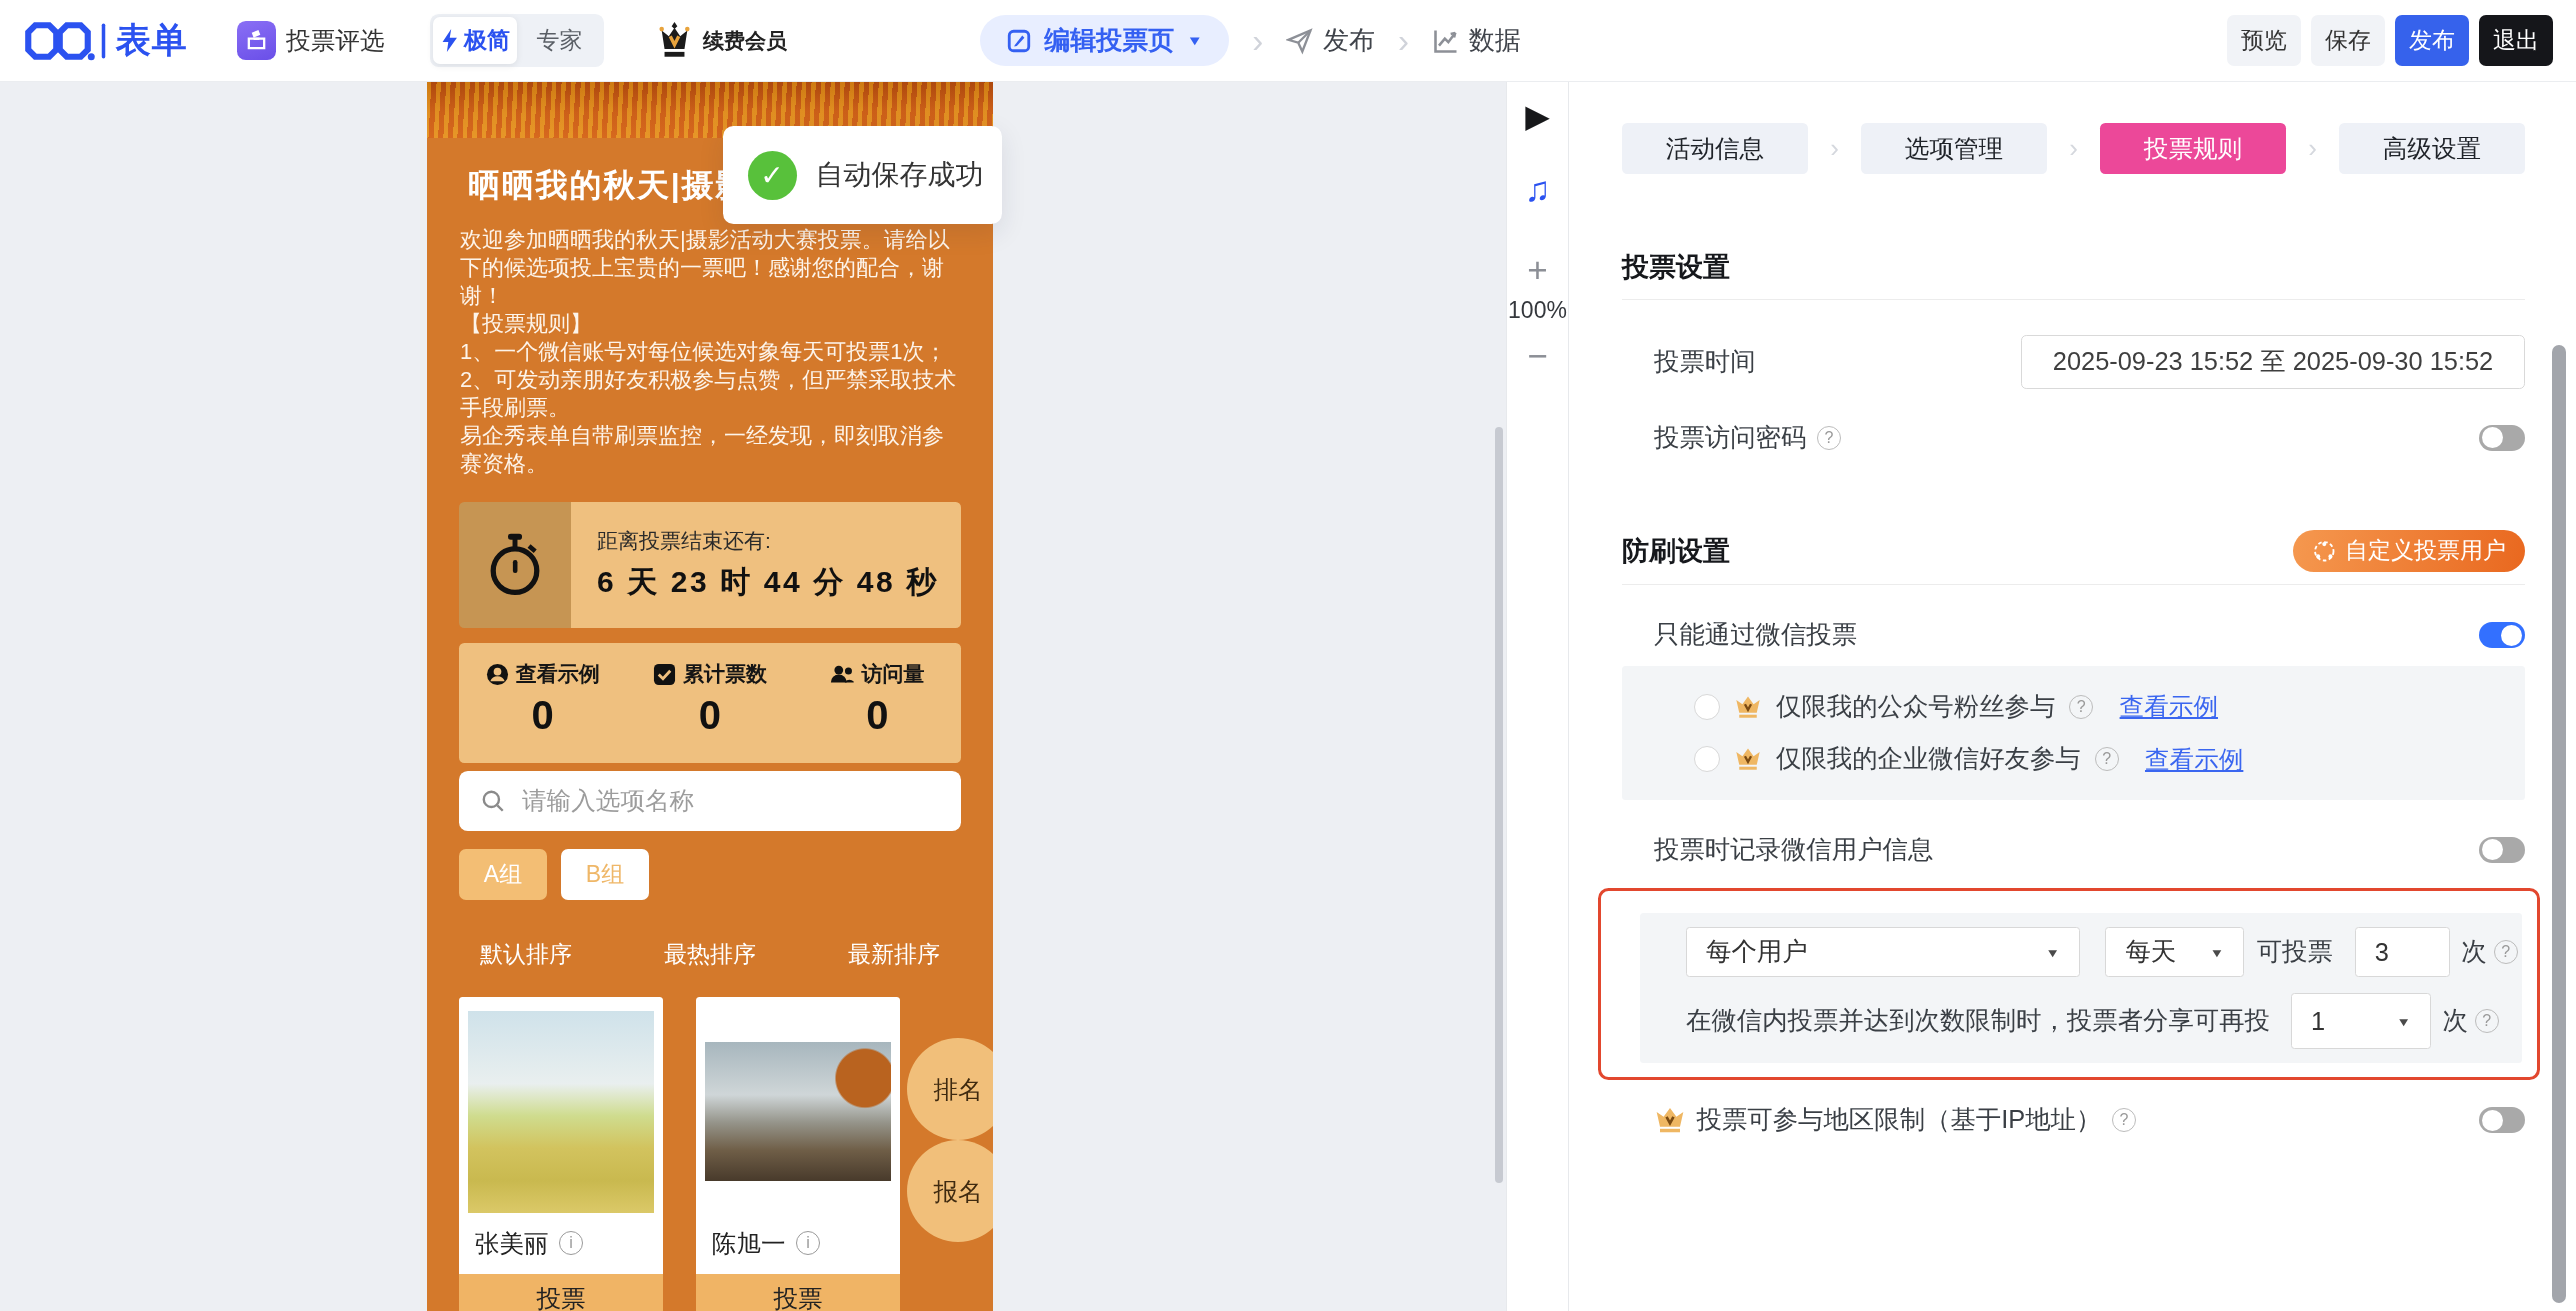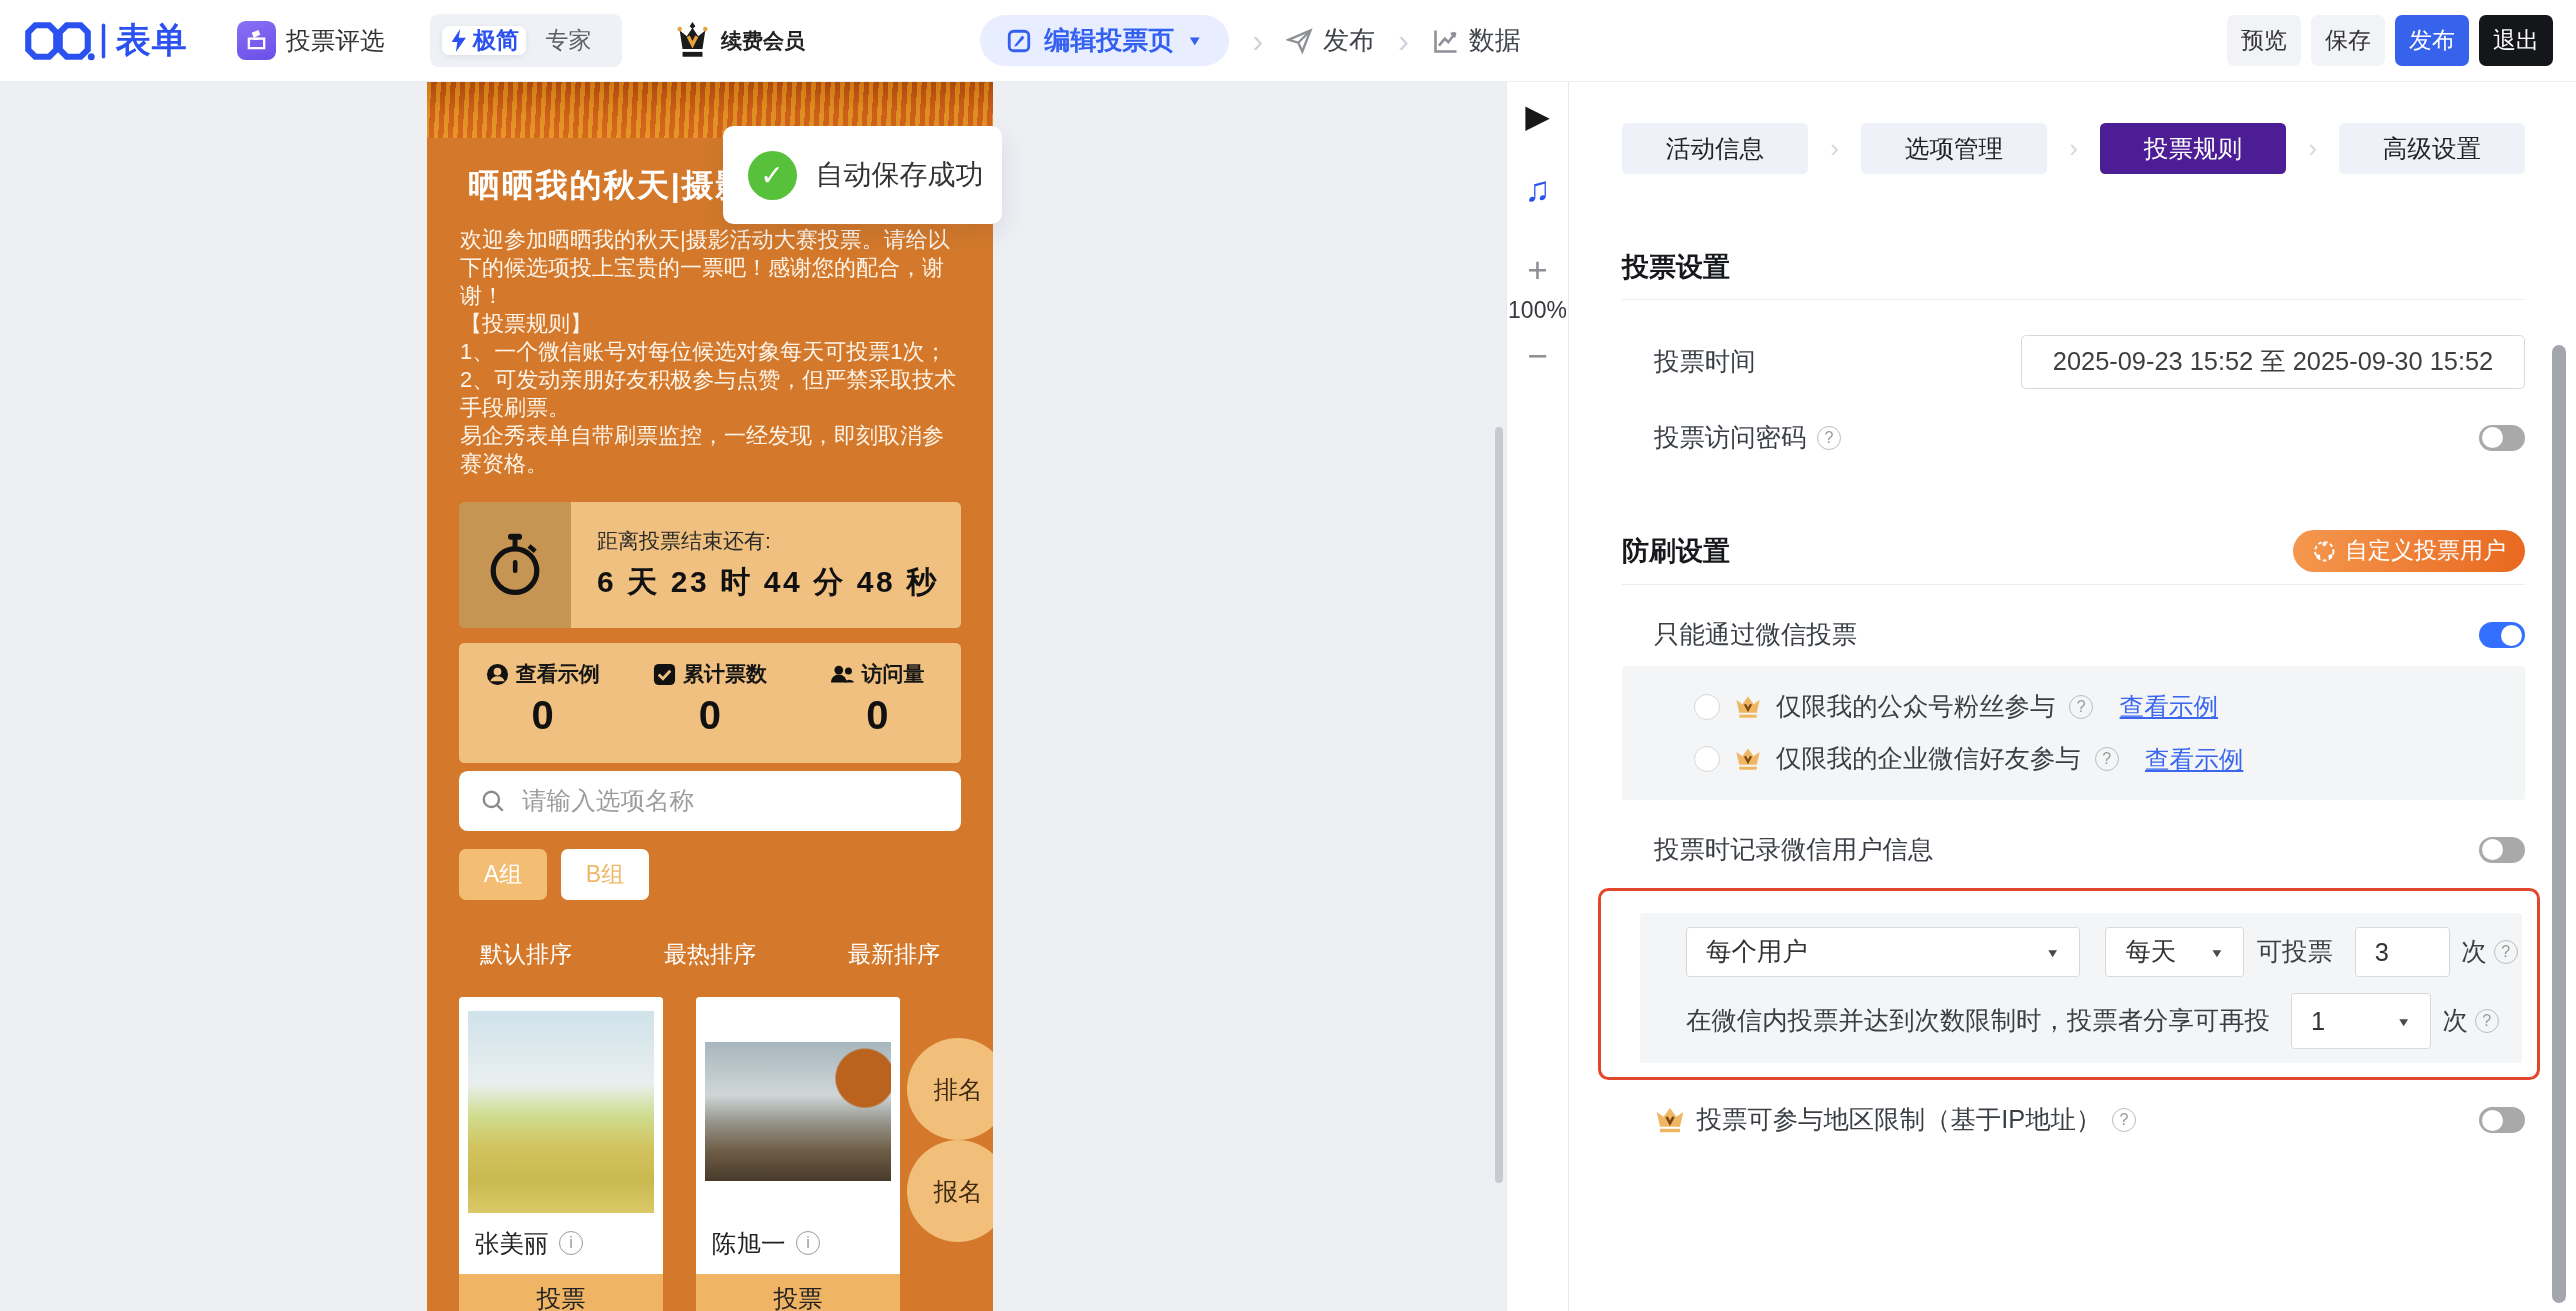--- a/index.html
+++ b/index.html
@@ -9,21 +9,21 @@
 
   
   header { height:82px; flex:none; background:#fff; border-bottom:0.9px solid #ebedf0;
     display:flex; align-items:center; padding:0 23px; position:relative; z-index:5; }
   .hleft { display:flex; align-items:center; }
   .logo { display:flex; align-items:center; gap:8.8px; }
   .logo-text { font-size:35px; font-weight:bold; color:#2b52f0; letter-spacing:0.9px; }
   .nav-item { display:flex; align-items:center; gap:10.5px; margin-left:49px; font-size:24.6px; color:#333; }
   .ballot-badge { width:39px; height:39px; border-radius:8.8px;
     background:linear-gradient(160deg,#8a6ff5,#6a4fe8); display:flex; align-items:center; justify-content:center; }
-  .mode-toggle { display:flex; margin-left:46px; background:#eef1f6; border-radius:8.8px; padding:12px; height:53px; }
+  .mode-toggle { display:flex; margin-left:46px; background:#eef1f6; border-radius:8.8px; padding:3px; height:53px; }
   .mode-seg { width:84px; display:flex; align-items:center; justify-content:center; gap:5.3px;
     font-size:23px; color:#5a5f66; border-radius:7px; }
   .mode-seg.active { background:#fff; color:#2b52f0; box-shadow:0 1.8px 7px rgba(0,0,0,.08); font-weight:bold; }
   .renew { display:flex; align-items:center; gap:10.5px; margin-left:53px; font-size:21px; color:#222; font-weight:bold; }
   .hcenter { position:absolute; left:980px; top:0; height:100%; display:flex; align-items:center; gap:23px; }
   .edit-pill { display:flex; align-items:center; gap:12.3px; background:#e8eeff; border-radius:876px;
     height:51px; padding:0 26px; color:#3460f2; font-size:26px; font-weight:bold; }
   .crumb-sep { font-size:33px; color:#d0d3da; line-height:1; }
   .crumb { display:flex; align-items:center; gap:8.8px; font-size:26px; color:#40444b; }
   .hright { margin-left:auto; display:flex; gap:10px; }
@@ -101,21 +101,21 @@
   .tb-zminus { margin-top:14px; font-size:35px; color:#8c8f96; line-height:1; }
 
   
   .panel { width:1007px; flex:none; background:#fff; position:relative; overflow:hidden;
     padding:0 51px 0 85px; }
   .panel-scroll { position:absolute; right:10.5px; top:263px; bottom:8.8px; width:14px;
     background:#a2a5ab; border-radius:7px; }
   .steps { margin:41px 0 0 -32px; width:903px; display:flex; align-items:center; justify-content:space-between; }
   .step { width:186px; height:51px; background:#eef1f7; border-radius:5.3px; display:flex; align-items:center;
     justify-content:center; font-size:24.6px; color:#1f2329; }
-  .step.active { background:#4c1d95; color:#fff; }
+  .step.active { background:#ec4899; color:#fff; }
   .step-sep { font-size:26px; color:#d5d8de; }
   .sec-head { margin:75px 0 0 -32px; display:flex; align-items:center; }
   .sec-title { font-size:27px; font-weight:bold; color:#16181c; }
   .divider { margin:14px 0 0 -32px; width:903px; height:0.9px; background:#ececec; }
   .row { display:flex; align-items:center; }
   .row .lbl { font-size:25.4px; color:#3a3f45; display:flex; align-items:center; gap:10.5px; }
   .toggle { width:46px; height:26px; border-radius:13px; background:#a9a9a9; position:relative; margin-left:auto; flex:none; }
   .toggle::after { content:""; position:absolute; width:21px; height:21px; border-radius:50%; background:#fff; top:2.6px; left:2.6px; }
   .toggle.on { background:#3370ff; }
   .toggle.on::after { left:auto; right:2.6px; }

